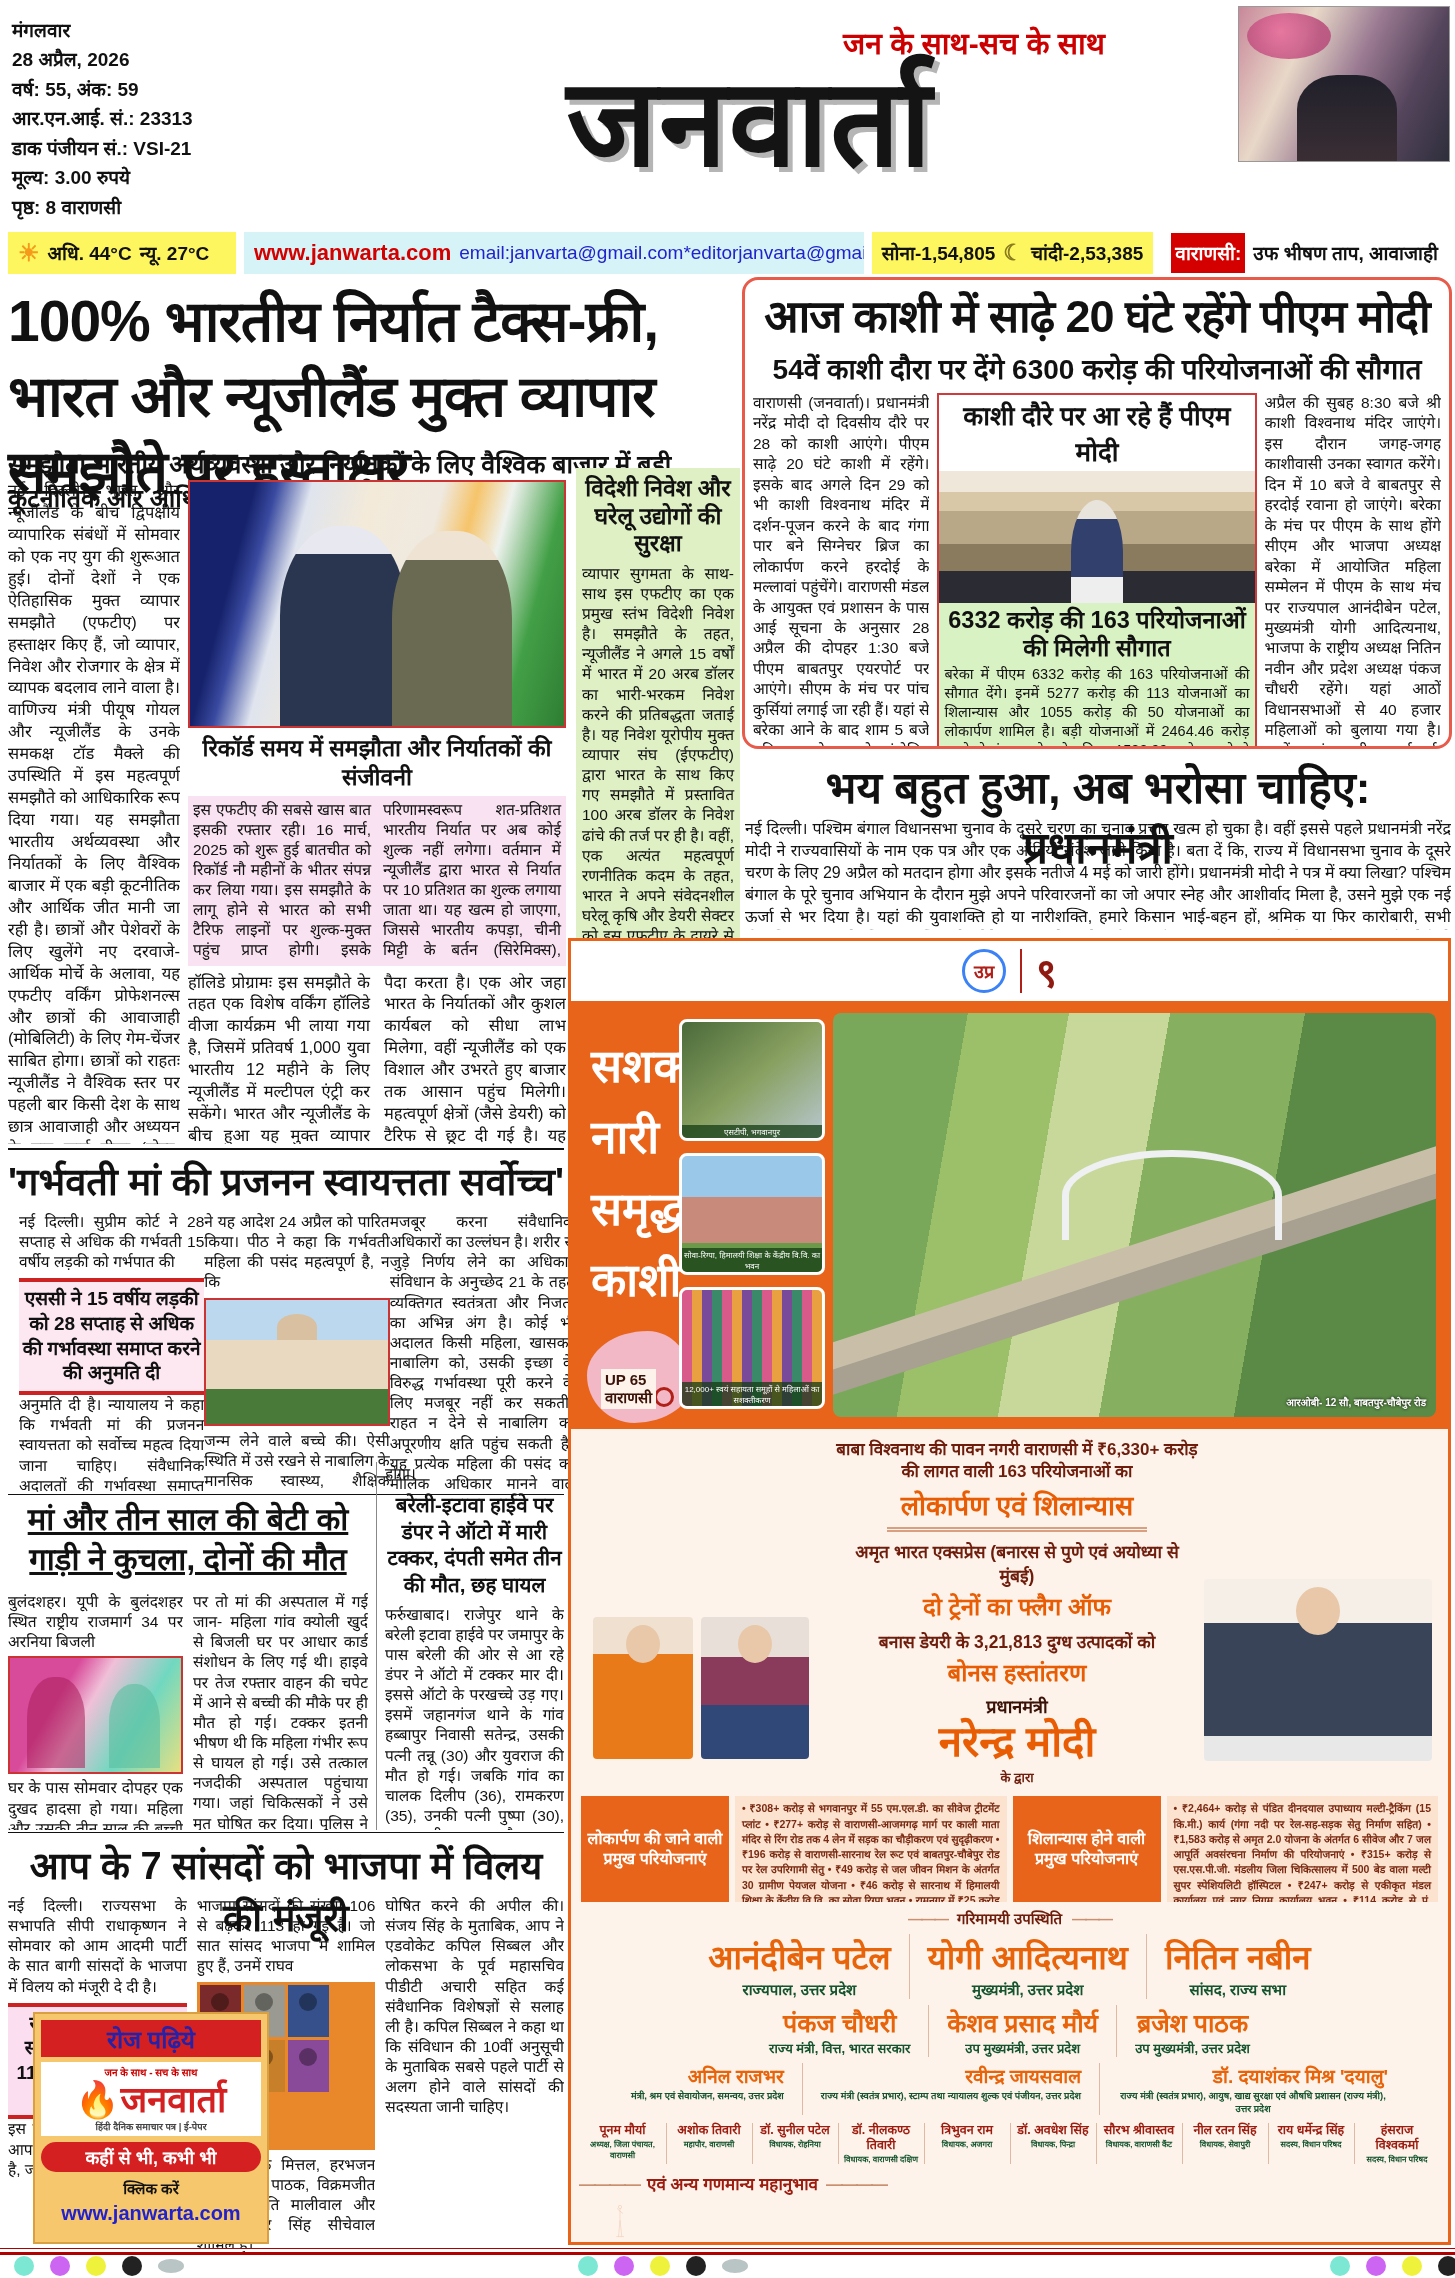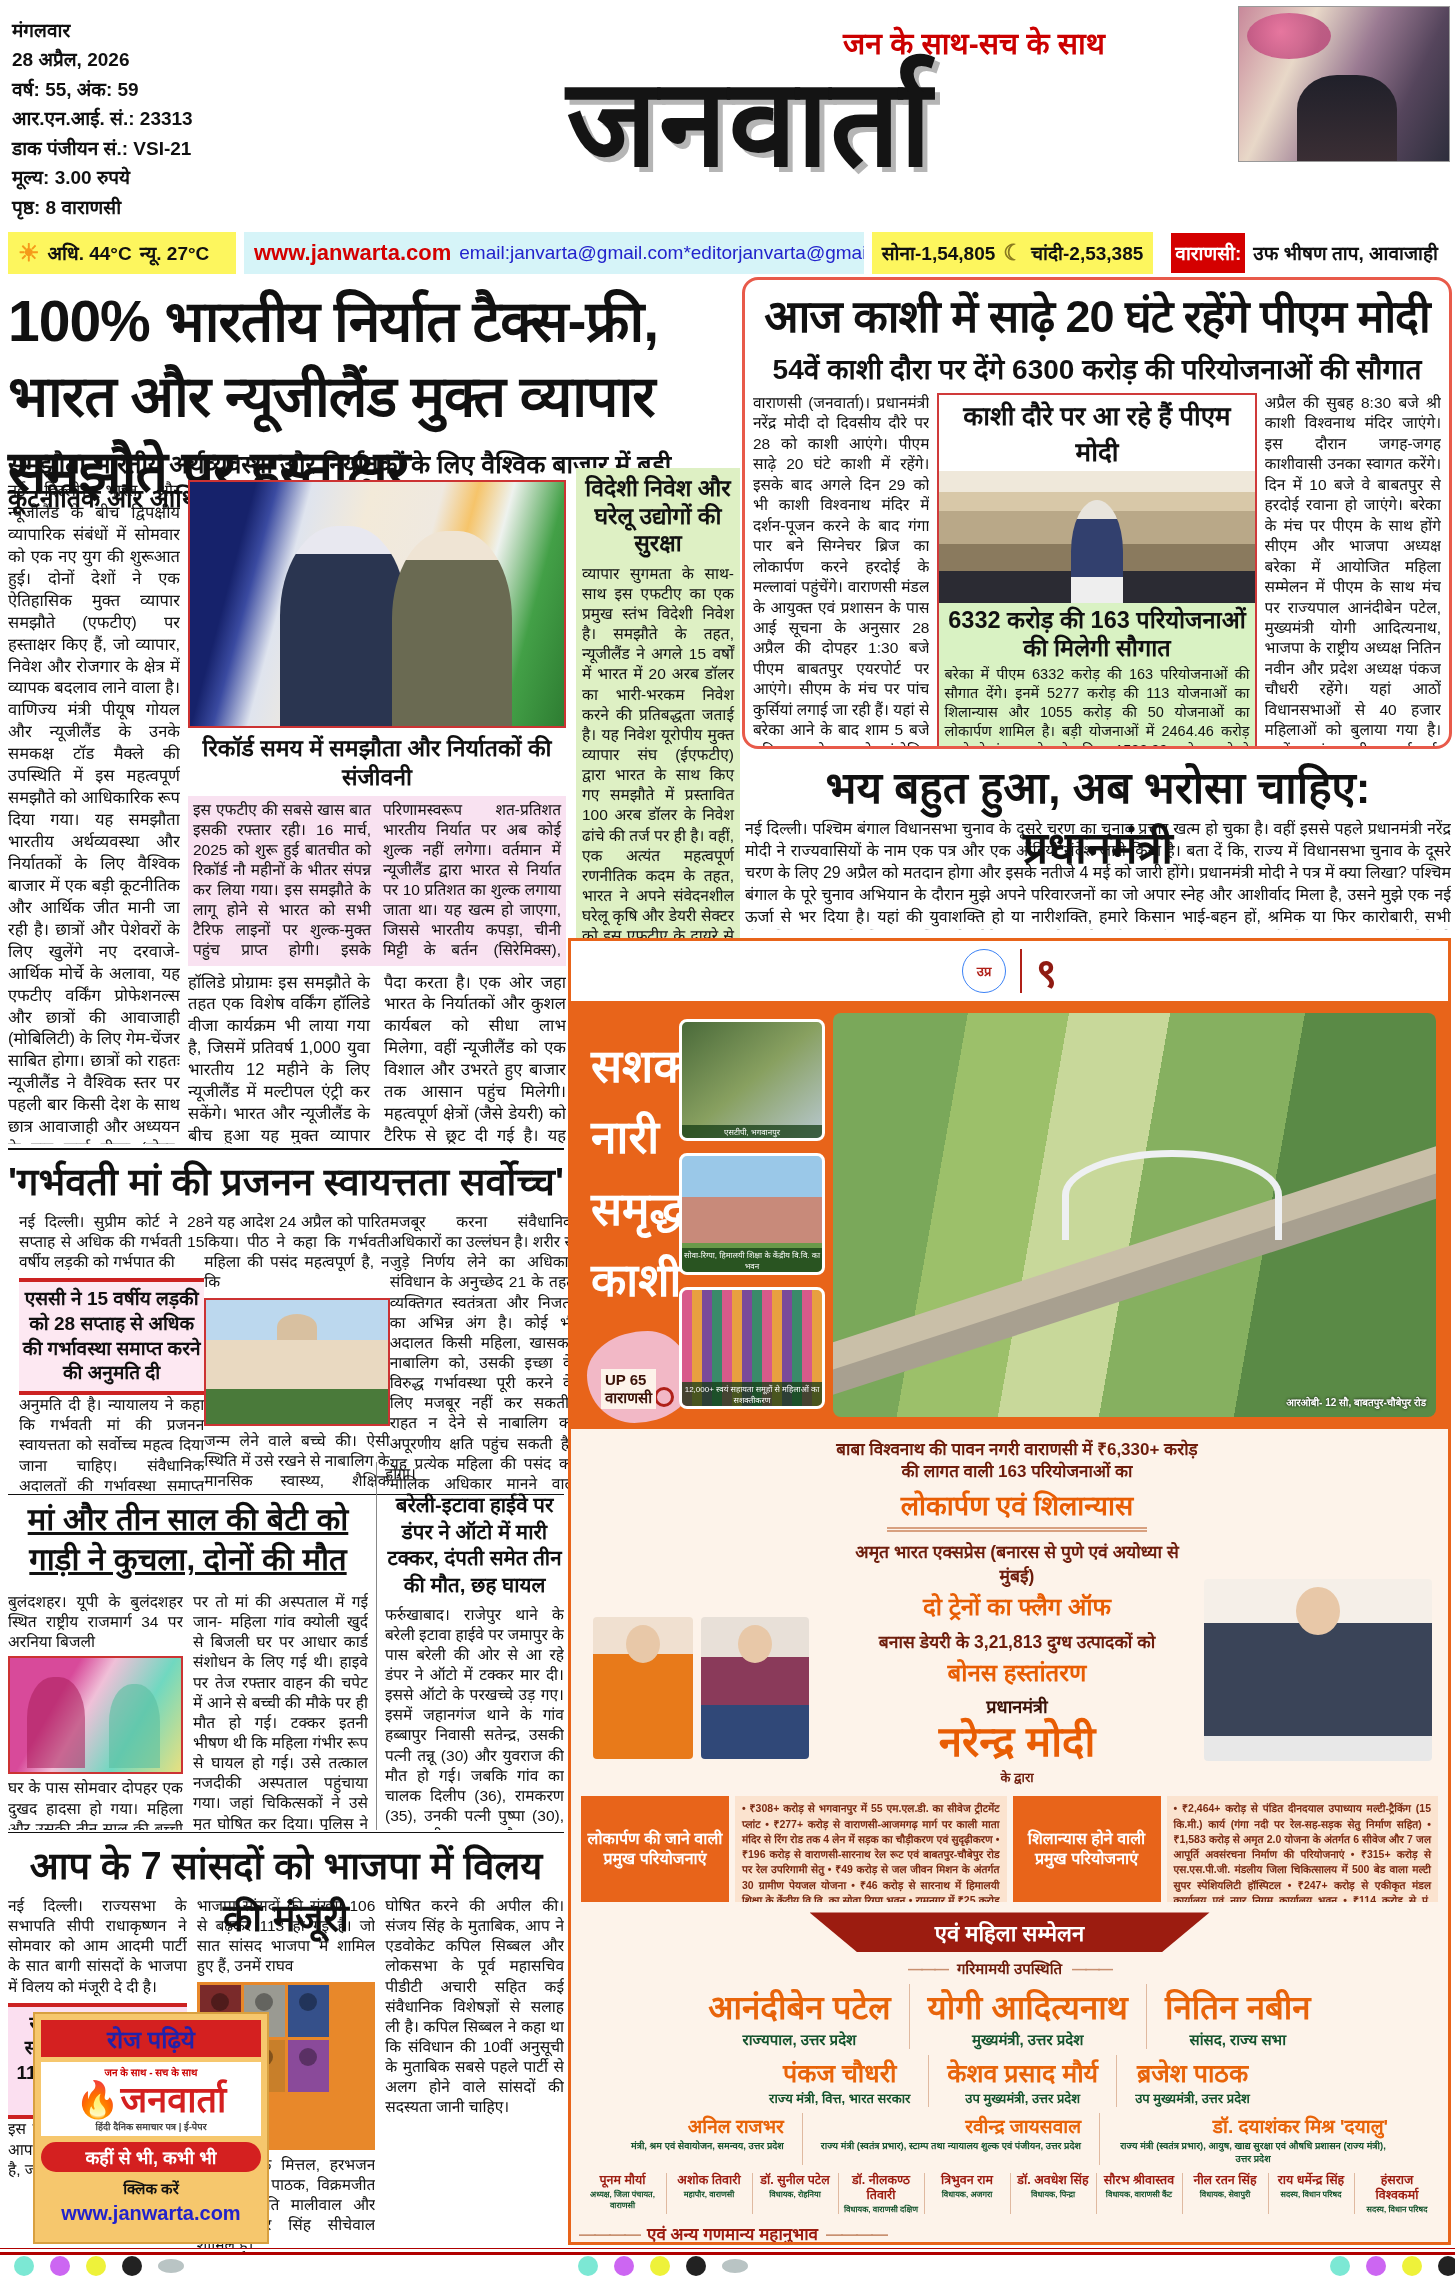--- a/index.html
+++ b/index.html
@@ -115,21 +115,21 @@
   .promo-title { color:#d42020; font-size:36px; font-weight:800; line-height:1.15; }
   .flame { color:#f07020; }
   .promo-sub { color:#444; font-size:9.5px; font-weight:bold; }
   .promo-pill { background:#d42020; color:#fff; font-weight:800; font-size:18px; border-radius:16px; margin-top:6px; padding:3px 0; }
   .promo-click { font-size:15px; font-weight:bold; margin-top:6px; }
   .promo-site { color:#2222cc; font-size:20px; font-weight:800; margin-top:4px; }
 
   
   .ad { left:568px; top:938px; width:883px; height:1307px; border:3px solid #e8641a; background:#fdf3ea; display:flex; flex-direction:column; overflow:hidden; }
   .ad-top { height:60px; background:#fff; display:flex; align-items:center; justify-content:center; gap:14px; flex:none; }
-  .up-emblem { width:44px; height:44px; border:1px solid #3b82f6; border-radius:50%; color:#b02018; font-size:13px; font-weight:800; display:flex; align-items:center; justify-content:center; }
+  .up-emblem { width:44px; height:44px; border:3px solid #3b82f6; border-radius:50%; color:#b02018; font-size:18px; font-weight:800; display:flex; align-items:center; justify-content:center; }
   .logo-div { width:2px; height:44px; background:#b02018; }
   .nine-logo { color:#8f1a12; font-size:40px; font-weight:800; font-family:"Liberation Serif", serif; }
   .ad-visual { height:428px; background:#e8641a; position:relative; flex:none; }
   .ad-words { position:absolute; left:20px; top:30px; width:140px; color:#fff; font-size:46px; font-weight:800; line-height:1.55; }
   .up-map { position:absolute; left:16px; top:330px; width:105px; height:92px; background:#f2b8c6;
             border-radius:58% 42% 55% 45% / 48% 55% 45% 52%; }
   .up-map::after { content:""; position:absolute; right:18px; bottom:16px; width:14px; height:14px; border:3px solid #b02018; border-radius:50%; }
   .ad-insets { position:absolute; left:108px; top:18px; width:146px; display:flex; flex-direction:column; gap:12px; }
   .inset { height:122px; border:3px solid #fff; border-radius:8px; position:relative; overflow:hidden; }
   .inset1 { background:linear-gradient(140deg,#4a6a3a,#88a060 50%,#b8c8d0); }
@@ -382,21 +382,20 @@
       <div class="modi-photo ph"></div>
     </div>
 
     <div class="ad-boxes">
       <div class="ad-box-label">लोकार्पण की जाने वाली प्रमुख परियोजनाएं</div>
       <div class="ad-box-text">• ₹308+ करोड़ से भगवानपुर में 55 एम.एल.डी. का सीवेज ट्रीटमेंट प्लांट • ₹277+ करोड़ से वाराणसी-आजमगढ़ मार्ग पर काली माता मंदिर से रिंग रोड तक 4 लेन में सड़क का चौड़ीकरण एवं सुदृढ़ीकरण • ₹196 करोड़ से वाराणसी-सारनाथ रेल रूट एवं बाबतपुर-चौबेपुर रोड पर रेल उपरिगामी सेतु • ₹49 करोड़ से जल जीवन मिशन के अंतर्गत 30 ग्रामीण पेयजल योजना • ₹46 करोड़ से सारनाथ में हिमालयी शिक्षा के केंद्रीय वि.वि. का सोवा रिग्पा भवन • रामनगर में ₹25 करोड़ से 100 बेड वाला वृद्धाश्रम</div>
       <div class="ad-box-label">शिलान्यास होने वाली प्रमुख परियोजनाएं</div>
       <div class="ad-box-text">• ₹2,464+ करोड़ से पंडित दीनदयाल उपाध्याय मल्टी-ट्रैकिंग (15 कि.मी.) कार्य (गंगा नदी पर रेल-सह-सड़क सेतु निर्माण सहित) • ₹1,583 करोड़ से अमृत 2.0 योजना के अंतर्गत 6 सीवेज और 7 जल आपूर्ति अवसंरचना निर्माण की परियोजनाएं • ₹315+ करोड़ से एस.एस.पी.जी. मंडलीय जिला चिकित्सालय में 500 बेड वाला मल्टी सुपर स्पेशियलिटी हॉस्पिटल • ₹247+ करोड़ से एकीकृत मंडल कार्यालय एवं नगर निगम कार्यालय भवन • ₹114 करोड़ से पं. दीनदयाल उपाध्याय चिकित्सालय का सुदृढ़ीकरण एवं नवीनीकरण (198 बेड)</div>
     </div>
 
-    <div class="mahila-banner">एवं महिला सम्मेलन</div>
     <div class="presence">गरिमामयी उपस्थिति</div>
 
     <div class="vip-row row1">
       <div class="vip">
           <div class="nm">आनंदीबेन पटेल</div>
           <div class="rl">राज्यपाल, उत्तर प्रदेश</div>
         </div>
       <div class="vip">
           <div class="nm">योगी आदित्यनाथ</div>
           <div class="rl">मुख्यमंत्री, उत्तर प्रदेश</div>

